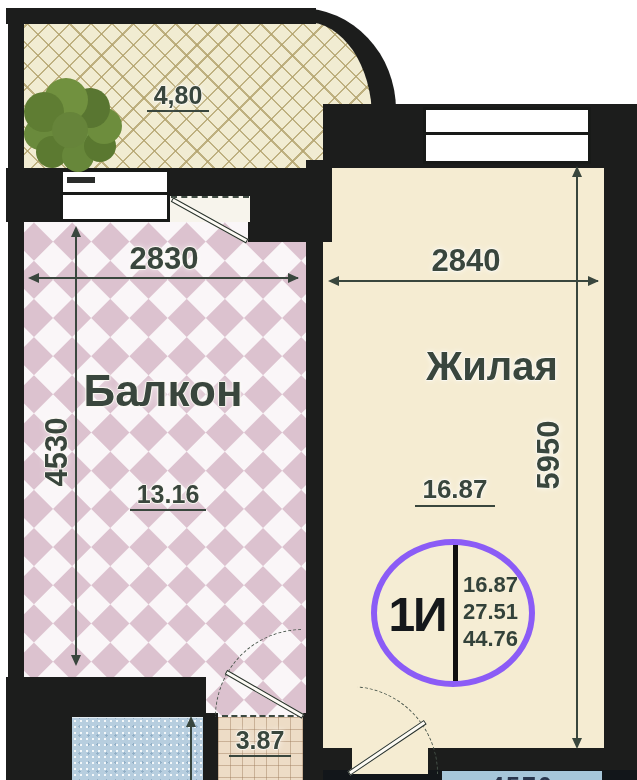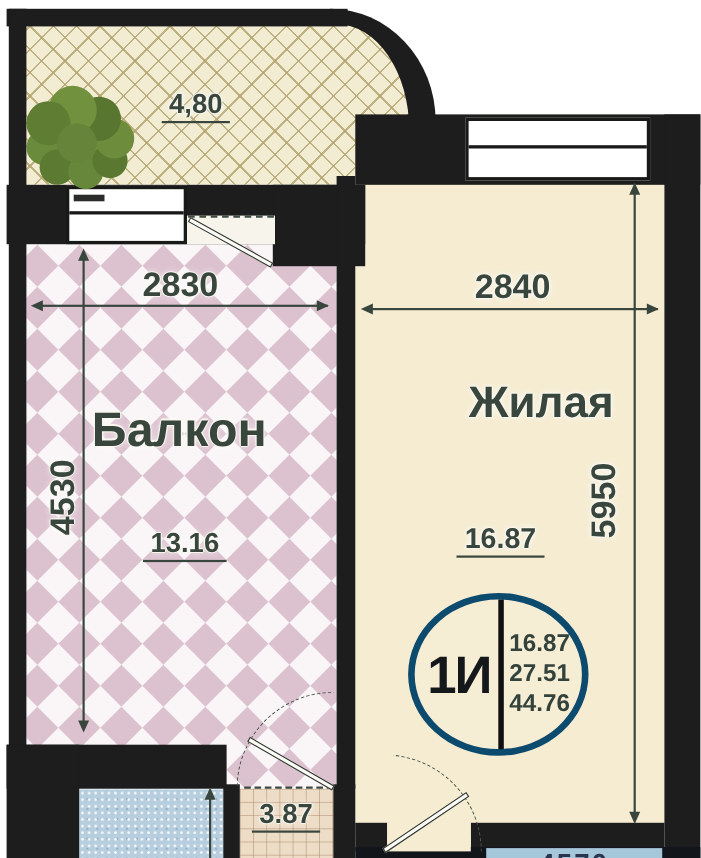--- a/index.html
+++ b/index.html
@@ -55,21 +55,21 @@
                    1px 0 0 rgba(250,248,240,.95),-1px 0 0 rgba(250,248,240,.95),
                    0 0 6px rgba(255,255,255,.9);}
   .room-name{font-size:27px;font-weight:600;letter-spacing:.5px;}
   .room-name-big{font-size:40px;font-weight:600;line-height:56px;}
   .kitchen-name{font-size:44px;font-weight:600;}
   .area-val{font-size:25px;font-weight:700;}
   .area-val .u{border-bottom:2px solid #39463d;padding:0 7px 1px;}
   .dim-val{font-size:31px;font-weight:700;}
   .rot{transform:rotate(-90deg);}
   
-  .stamp{position:absolute;border:6px solid #0c4a6e;border-radius:50%;box-sizing:border-box;background:rgba(246,239,219,.25);}
+  .stamp{position:absolute;border:6px solid #8b5cf6;border-radius:50%;box-sizing:border-box;background:rgba(246,239,219,.25);}
   .stamp-divider{position:absolute;top:0;bottom:0;width:5px;background:#101010;}
   .stamp-type{position:absolute;font-size:48px;font-weight:700;letter-spacing:-2px;color:#15181b;text-align:center;}
   .stamp-vals{position:absolute;font-size:22px;font-weight:700;line-height:27px;color:#33423a;text-align:left;}
   
   .tree{position:absolute;width:36px;height:36px;border-radius:50%;background:#66843a;
     box-shadow:
       -26px -18px 0 2px #5f7d33, -4px -30px 0 4px #71913f, 20px -22px 0 2px #597631,
       34px -4px 0 0 #6d8d3d, 30px 16px 0 -2px #5a7830, 8px 26px 0 -2px #67873a,
       -18px 22px 0 -2px #5c7a31, -30px 4px 0 -2px #6a8a3c, 12px -6px 0 8px #74964a,
       -10px 8px 0 6px #4f6a28, 2px 2px 0 10px #628139;}

